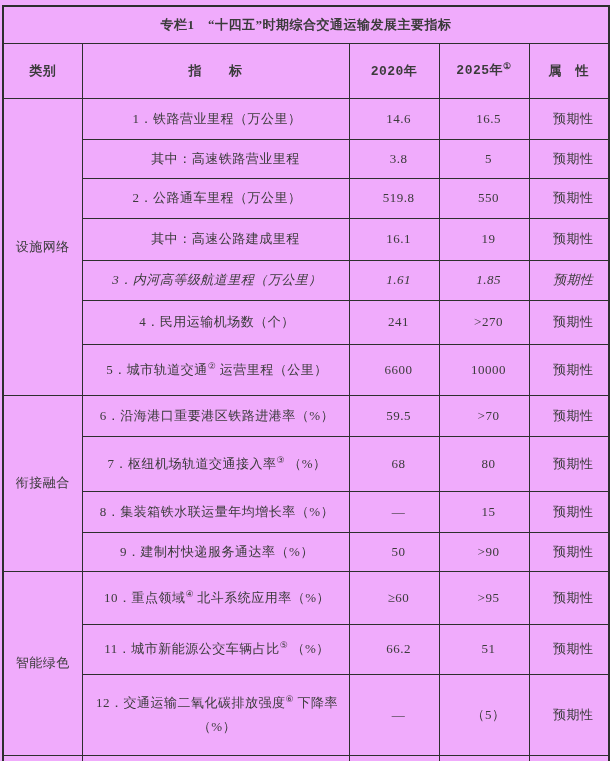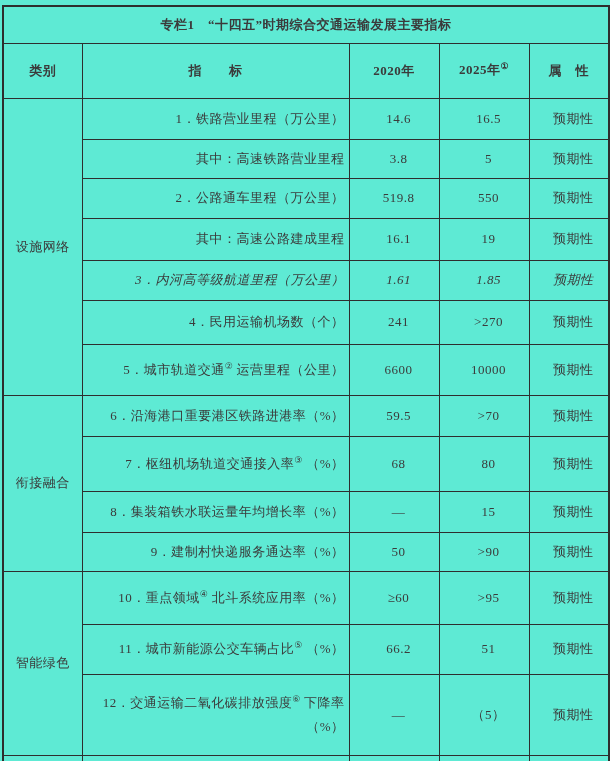--- a/index.html
+++ b/index.html
@@ -4,21 +4,21 @@
 <style>
   html, body {
     margin: 0;
     padding: 0;
     background: #ffffff;
   }
   .page {
     position: relative;
     width: 610px;
     height: 761px;
-    background: #5eead4;
+    background: #f0abfc;
     overflow: hidden;
     font-family: "Liberation Serif", "DejaVu Serif", serif;
     color: #3b3b3b;
   }
   table.indicators {
     position: absolute;
     left: 2px;
     top: 5px;
     width: 606px;
     border-collapse: collapse;
@@ -33,35 +33,35 @@
     letter-spacing: 0.5px;
     overflow: hidden;
   }
   tr.title-row { height: 37px; }
   th.title-cell {
     font-size: 14px;
     font-weight: bold;
     text-align: center;
     letter-spacing: 1px;
   }
-  tr.header-row { height: 55px; }
+  tr.header-row { height: 55px; font-family: Liberation Mono, monospace; }
   tr.header-row th {
     font-weight: bold;
     text-align: center;
   }
   tr.header-row sup {
     font-size: 9px;
     font-weight: bold;
   }
   td.cat {
     text-align: center;
     letter-spacing: 1px;
   }
   td.ind {
-    text-align: right;
+    text-align: center;
     padding-left: 7px;
     padding-right: 4px;
     white-space: pre-line;
     letter-spacing: 1px;
     line-height: 1.8;
   }
   td.ind.indent { padding-left: 24px; }
   td.ind sup {
     font-size: 9px;
     letter-spacing: 0;

